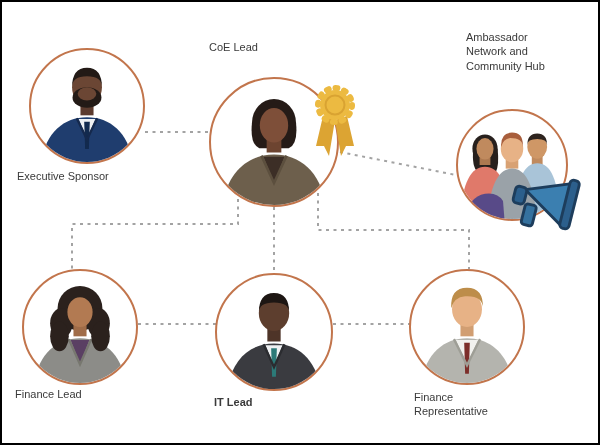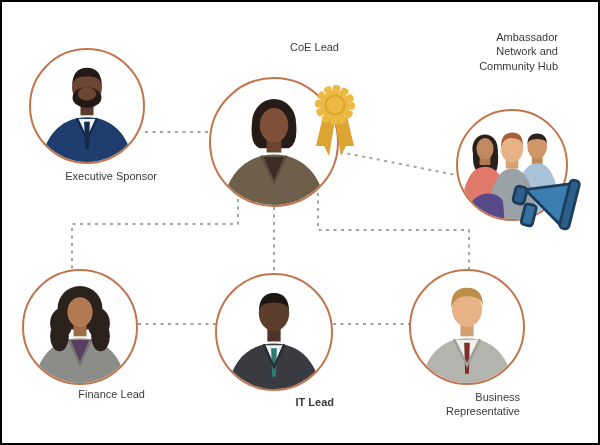--- a/index.html
+++ b/index.html
@@ -15,21 +15,21 @@
   .connectors{position:absolute;left:0;top:0;width:100%;height:100%;pointer-events:none;}
   .node{position:absolute;}
   .circle{
     position:absolute;left:0;top:0;width:100%;height:100%;
     border:2px solid #c2754c;border-radius:50%;
     box-sizing:border-box;background:#fff;overflow:hidden;
   }
   .circle svg{display:block;width:100%;height:100%;}
   .node-label{
     position:absolute;left:50%;transform:translateX(-50%);
-    text-align:right;font-size:11px;line-height:1.3;color:#3a3a3a;
+    text-align:left;font-size:11px;line-height:1.3;color:#3a3a3a;
     white-space:normal;
   }
   .badge{position:absolute;pointer-events:none;}
 </style>
 </head>
 <body>
 
 <div class="frame">
 
   <svg class="connectors">
@@ -155,16 +155,16 @@
       <svg viewBox="0 0 120 120">
         <rect x="53" y="52" width="14" height="18" fill="#d19e72"></rect>
         <ellipse cx="60" cy="41" rx="16" ry="19" fill="#e7b286"></ellipse>
         <path d="M43,40 Q42,18 60,18 Q78,18 77,40 Q77,26 58,27 Q46,28 43,40 Z" fill="#bd8d4a"></path>
         <path d="M10,125 C14,90 34,72 60,72 C86,72 106,90 110,125 Z" fill="#b4b4ae"></path>
         <polygon points="48,74 60,100 72,74" fill="#f1f1ee"></polygon>
         <polygon points="57,77 63,77 62,110 58,110" fill="#7c2e2a"></polygon>
         <path d="M46,73 L60,101 L74,73" fill="none" stroke="#9e9e96" stroke-width="2.5"></path>
       </svg>
     </div>
-    <div class="node-label" style="top:121px;width:106px;">Business Representative</div>
+    <div class="node-label" style="top:121px;width:106px;">Finance Representative</div>
   </div>
 
 </div>
 
 </body></html>

